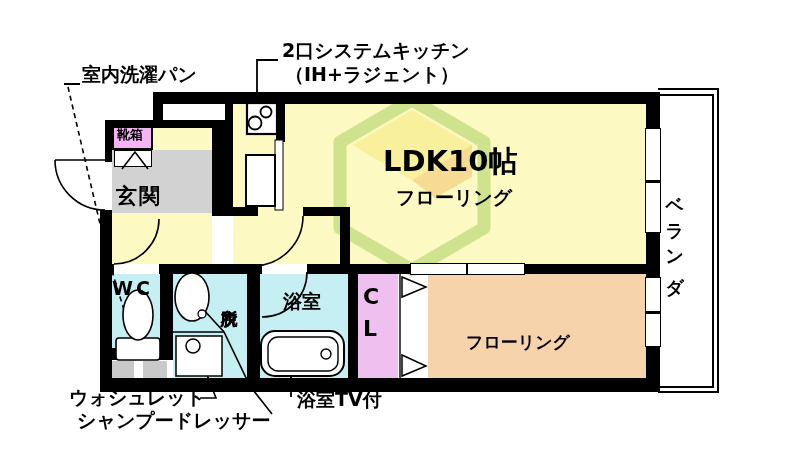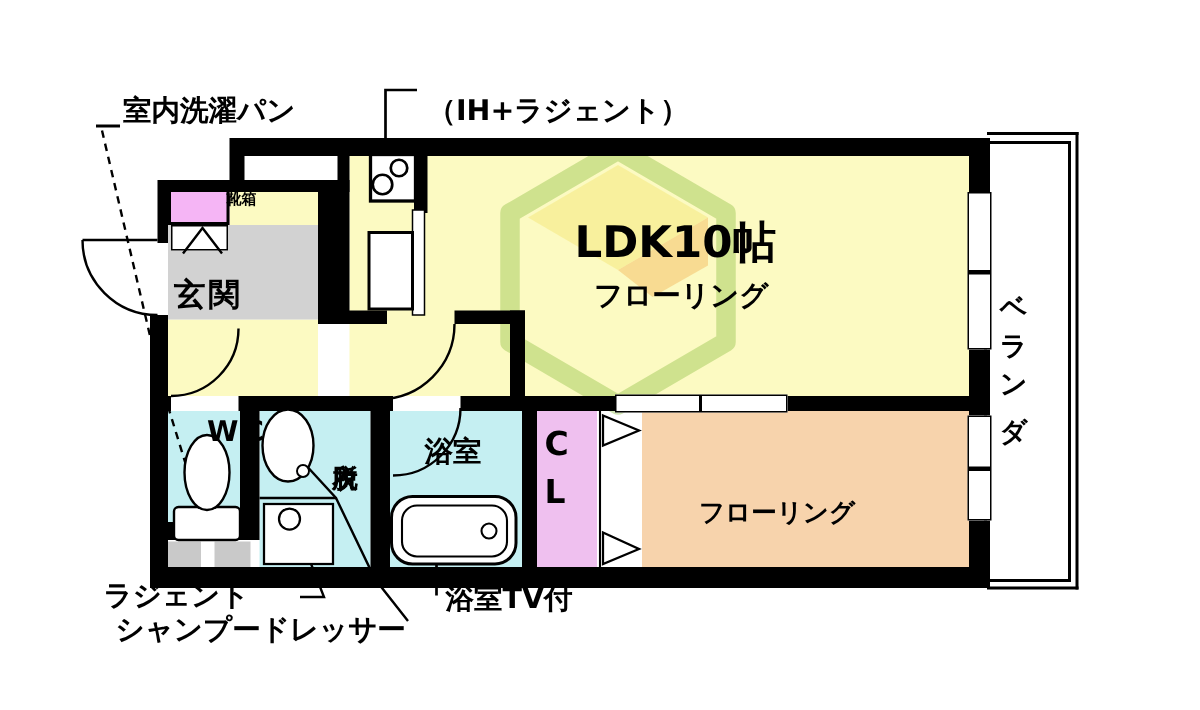--- a/index.html
+++ b/index.html
@@ -121,38 +121,39 @@
     <path d="M173,332 L224,332" stroke="#000" stroke-width="1.6"></path>
     <rect x="176" y="336" width="46" height="40" fill="#fff" stroke="#000" stroke-width="1.5"></rect>
     <circle cx="193" cy="346" r="7" fill="#fff" stroke="#000" stroke-width="1.5"></circle>
 
     <rect x="261" y="331" width="83" height="45" rx="14" fill="#fff" stroke="#000" stroke-width="2"></rect>
     <rect x="268" y="337" width="70" height="34" rx="10" fill="none" stroke="#000" stroke-width="1.4"></rect>
     <circle cx="326" cy="354" r="5" fill="#fff" stroke="#000" stroke-width="1.4"></circle>
   </svg>
 
   <div class="lbl" style="left:82px;top:64px;font-size:19px;">室内洗濯パン</div>
+  <div class="lbl" style="left:282px;top:40px;font-size:19px;">2口システムキッチン</div>
   <div class="lbl" style="left:285px;top:64px;font-size:19px;">（IH+ラジェント）</div>
 
   <div class="lbl" style="left:383px;top:145px;font-size:29px;text-align:right;">LDK10帖</div>
   <div class="lbl" style="left:396px;top:187px;font-size:19px;">フローリング</div>
 
   <div class="lbl" style="left:466px;top:333px;font-size:17px;">フローリング</div>
 
   <div class="lbl vtext" style="left:664px;top:184px;font-size:18px;letter-spacing:6px;">ベランダ</div>
 
   <div class="lbl" style="left:116px;top:170px;font-size:21px;letter-spacing:2px;margin-top:14px;">玄関</div>
-  <div class="lbl" style="left:117px;top:128px;font-size:10px;margin-left:34px;">靴箱</div>
+  <div class="lbl" style="left:117px;top:128px;font-size:13px;">靴箱</div>
 
-  <div class="lbl" style="left:112px;top:278px;font-size:19px;letter-spacing:3px;padding-left:26px;">WC</div>
+  <div class="lbl" style="left:112px;top:278px;font-size:19px;letter-spacing:3px;">WC</div>
   <div class="lbl vtext" style="left:219px;top:296px;font-size:17px;">脱衣所</div>
   <div class="lbl" style="left:283px;top:291px;font-size:19px;">浴室</div>
 
   <div class="lbl" style="left:363px;top:281px;font-size:22px;line-height:1.45;">
     <span style="display:block;">C</span>
     <span style="display:block;">L</span>
   </div>
 
-  <div class="lbl" style="left:69px;top:387px;font-size:19px;">ラジェント</div>
+  <div class="lbl" style="left:69px;top:387px;font-size:19px;">ウォシュレット</div>
   <div class="lbl" style="left:297px;top:389px;font-size:19px;">浴室TV付</div>
   <div class="lbl" style="left:77px;top:410px;font-size:19px;">シャンプードレッサー</div>
 
 </div>
 
 </body></html>

